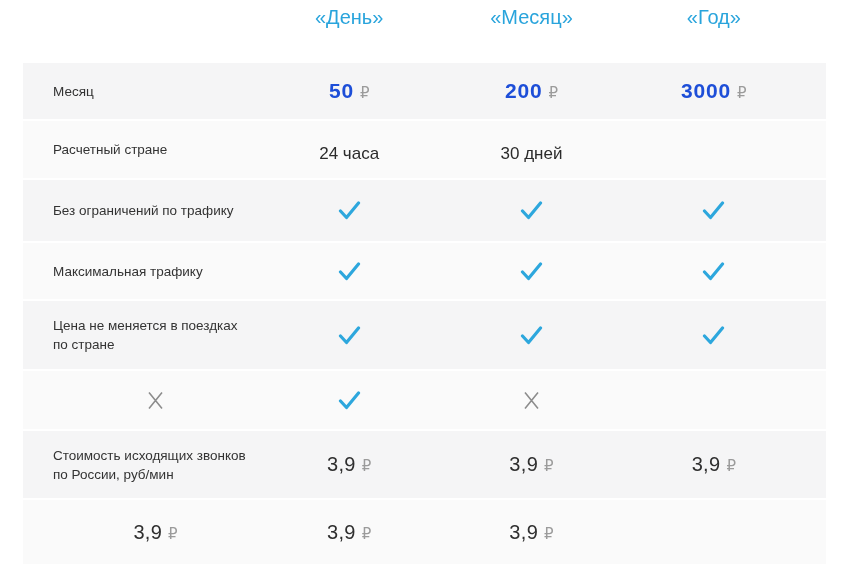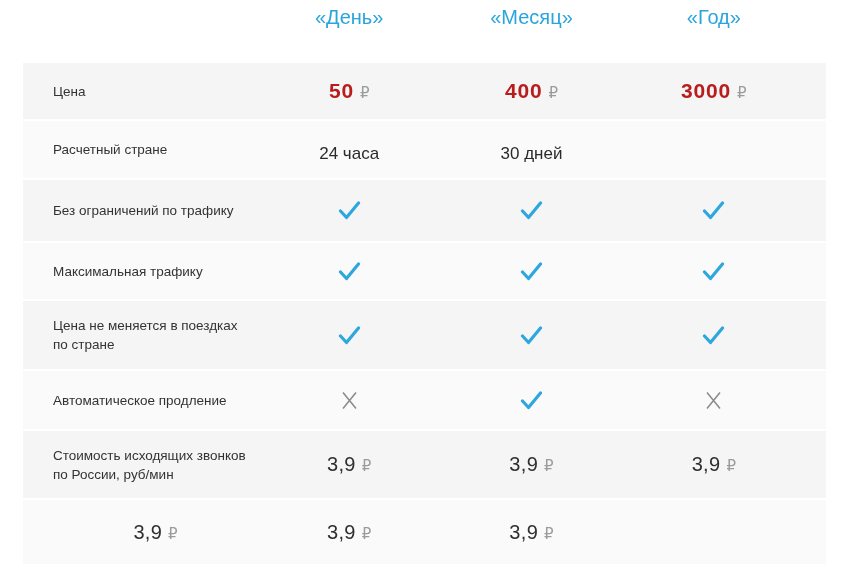--- a/index.html
+++ b/index.html
@@ -44,21 +44,21 @@
   .label {
     font-size: 13.5px;
     color: #333333;
     line-height: 19px;
     white-space: pre-line;
   }
   .val { text-align: center; }
   .num {
     font-size: 21px;
     font-weight: bold;
-    color: #b91c1c;
+    color: #1d4ed8;
     letter-spacing: 0.8px;
   }
   .num.small {
     font-weight: normal;
     font-size: 20px;
     color: #2f2f2f;
     letter-spacing: 0.3px;
     text-align: center;
   }
   .rub {
@@ -82,23 +82,23 @@
   <div class="table">
 
     <div class="grid-row header-row">
       <div class="label"></div>
       <div class="col-head">«День»</div>
       <div class="col-head">«Месяц»</div>
       <div class="col-head">«Год»</div>
     </div>
 
     <div class="grid-row row odd h56">
-      <div class="label">Цена</div>
+      <div class="label">Месяц</div>
       <div class="val"><span class="num">50</span><span class="rub">₽</span></div>
-      <div class="val"><span class="num">400</span><span class="rub">₽</span></div>
+      <div class="val"><span class="num">200</span><span class="rub">₽</span></div>
       <div class="val"><span class="num">3000</span><span class="rub">₽</span></div>
     </div>
 
     <div class="grid-row row even h57">
       <div class="label">Расчетный стране</div>
       <div class="val txt">24 часа</div>
       <div class="val txt">30 дней</div>
     </div>
 
     <div class="grid-row row odd h61">
@@ -135,21 +135,20 @@
           </svg></div>
       <div class="val"><svg width="23" height="19" viewBox="0 0 23 19">
             <path d="M2.5 10 L8.5 16.5 L20.5 2" fill="none" stroke="#2da7dd" stroke-width="3.2" stroke-linecap="round" stroke-linejoin="round"></path>
           </svg></div>
       <div class="val"><svg width="23" height="19" viewBox="0 0 23 19">
             <path d="M2.5 10 L8.5 16.5 L20.5 2" fill="none" stroke="#2da7dd" stroke-width="3.2" stroke-linecap="round" stroke-linejoin="round"></path>
           </svg></div>
     </div>
 
     <div class="grid-row row even h58">
-      <div class="label">Автоматическое продление</div>
       <div class="val"><svg width="17" height="19" viewBox="0 0 17 19">
             <path d="M2 1.5 L15 17.5 M15 1.5 L2 17.5" fill="none" stroke="#8c8c8c" stroke-width="1.6"></path>
           </svg></div>
       <div class="val"><svg width="23" height="19" viewBox="0 0 23 19">
             <path d="M2.5 10 L8.5 16.5 L20.5 2" fill="none" stroke="#2da7dd" stroke-width="3.2" stroke-linecap="round" stroke-linejoin="round"></path>
           </svg></div>
       <div class="val"><svg width="17" height="19" viewBox="0 0 17 19">
             <path d="M2 1.5 L15 17.5 M15 1.5 L2 17.5" fill="none" stroke="#8c8c8c" stroke-width="1.6"></path>
           </svg></div>
     </div>

